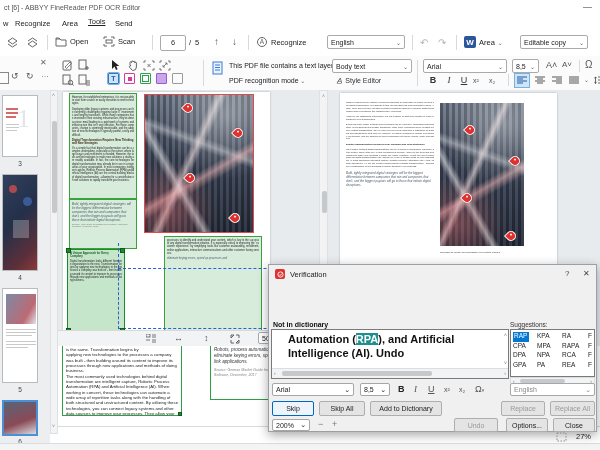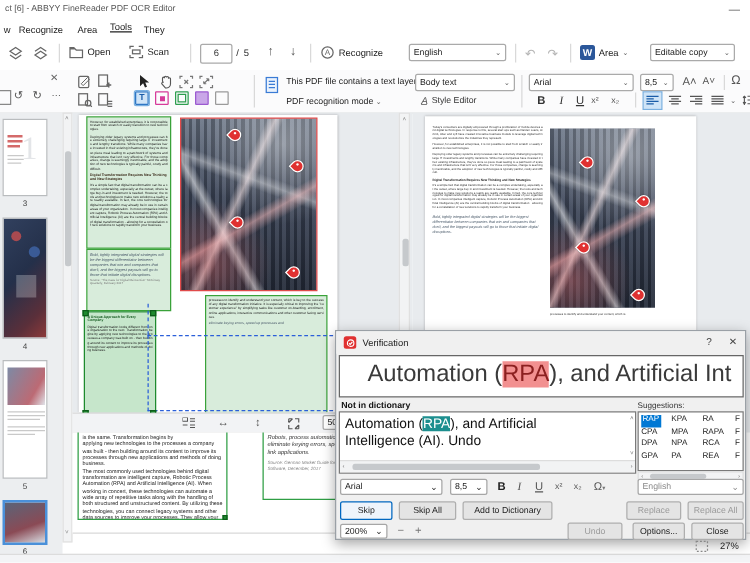--- a/index.html
+++ b/index.html
@@ -51,21 +51,21 @@
   <div class="abs" style="left:0;top:0;width:600px;height:17px;background:#fff;">
     <span class="abs" style="left:4px;top:4px;font-size:7px;color:#555;">ct [6] - ABBYY FineReader PDF OCR Editor</span>
     <span class="abs" style="left:583px;top:2px;font-size:9px;color:#555;">—</span>
   </div>
 
   <div class="abs" style="left:0;top:17px;width:600px;height:13px;background:#fff;">
     <span class="abs tlabel" style="left:3px;top:2px;">w</span>
     <span class="abs tlabel" style="left:15px;top:2px;">Recognize</span>
     <span class="abs tlabel" style="left:62px;top:2px;">Area</span>
     <span class="abs tlabel" style="left:88px;top:0;text-decoration:underline;">Tools</span>
-    <span class="abs tlabel" style="left:115px;top:2px;">They</span>
+    <span class="abs tlabel" style="left:115px;top:2px;">Send</span>
   </div>
 
   <div class="abs" style="left:0;top:30px;width:600px;height:26px;background:#fff;">
 
     <span class="abs" style="left:6px;top:6px;">
       <svg width="13" height="13" viewBox="0 0 13 13">
           <path d="M6.5 2 L11 5 6.5 8 2 5 Z" fill="none" stroke="#666" stroke-width="1"></path>
           <path d="M2 8 L6.5 11 11 8" fill="none" stroke="#666" stroke-width="1"></path>
         </svg>
     </span>
@@ -436,31 +436,26 @@
           <svg width="7" height="7" viewBox="0 0 7 7">
             <circle cx="3.5" cy="3.5" r="2.6" fill="none" stroke="#fff" stroke-width="0.9"></circle>
             <path d="M2.2 3.6 3.1 4.5 4.9 2.6" stroke="#fff" stroke-width="0.9" fill="none"></path>
           </svg>
         </span>
       <span class="abs" style="left:21px;top:5px;font-size:7.5px;color:#222;">Verification</span>
       <span class="abs" style="left:296px;top:4px;font-size:8px;color:#444;">?</span>
       <span class="abs" style="left:314px;top:4px;font-size:8px;color:#444;">✕</span>
     </div>
 
-    <div class="abs" style="left:2px;top:19px;width:324px;height:34px;background:#fff;border:1px solid #666;box-sizing:border-box;overflow:hidden;">
-      <div style="position:absolute;left:22px;top:4px;font-size:19px;color:#3a3a3a;white-space:nowrap;font-family:'Liberation Sans',sans-serif;">
-        <span>Automation (</span><span style="background:#f29090;color:#8c2020;">RPA</span><span>), and Artificial Int</span>
-      </div>
-    </div>
 
     <span class="abs" style="left:4px;top:56px;font-size:7px;font-weight:bold;color:#111;">Not in dictionary</span>
     <span class="abs" style="left:241px;top:56px;font-size:6.5px;color:#333;">Suggestions:</span>
 
     <div class="abs" style="left:2px;top:64px;width:238px;height:50px;background:#fff;border:1px solid #7a7a7a;box-sizing:border-box;overflow:hidden;">
-      <div style="position:absolute;left:4px;top:2px;font-size:11px;line-height:14px;color:#111;white-space:nowrap;">
+      <div style="position:absolute;left:16px;top:2px;font-size:11px;line-height:14px;color:#111;white-space:nowrap;font-weight:bold;">
         <div><span>Automation (</span><span style="background:#1d8f8f;color:#fff;">RPA</span><span>), and Artificial</span></div>
         <div>Intelligence (AI). Undo</div>
       </div>
       <span class="abs" style="right:1px;top:2px;font-size:5px;color:#777;">˄</span>
       <span class="abs" style="right:1px;bottom:12px;font-size:5px;color:#777;">˅</span>
       <div class="abs" style="left:0;bottom:0;width:100%;height:9px;background:#f2f3f4;border-top:1px solid #ddd;">
         <span class="abs" style="left:2px;top:1px;font-size:5px;color:#777;">‹</span>
         <div class="thumbbar abs" style="left:10px;top:2px;width:150px;height:5px;"></div>
         <span class="abs" style="right:2px;top:1px;font-size:5px;color:#777;">›</span>
       </div>

